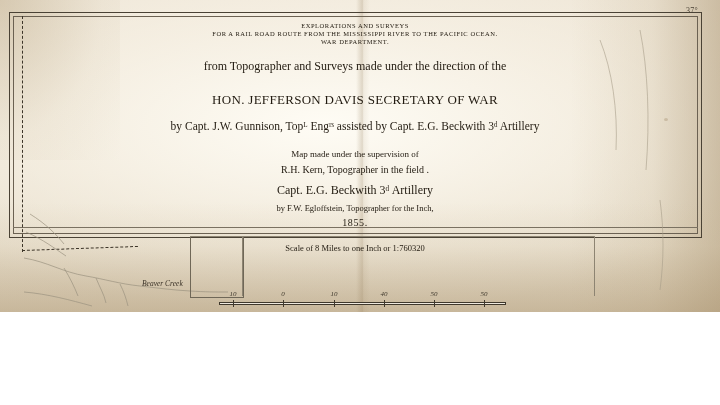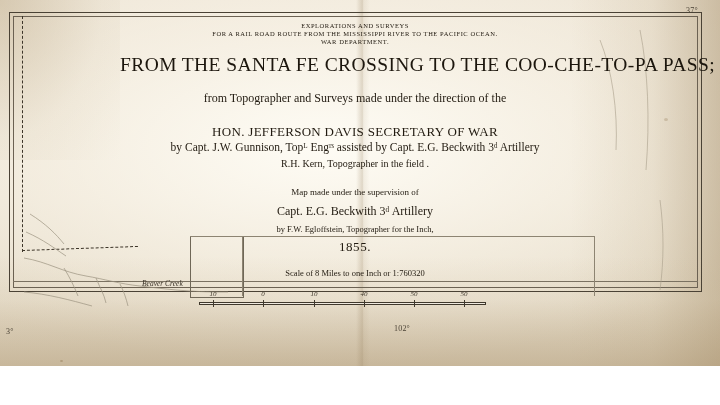--- a/index.html
+++ b/index.html
@@ -3,21 +3,21 @@
 <meta charset="utf-8">
 <style>
   html, body {
     margin: 0;
     padding: 0;
     background: #ffffff;
   }
   #page {
     position: relative;
     width: 720px;
-    height: 366px;
+    height: 312px;
     overflow: hidden;
     background: #efe9de;
     font-family: "Liberation Serif", serif;
     color: #2b2317;
   }
   
   .paper {
     position: absolute;
     inset: 0;
     background:
@@ -127,51 +127,52 @@
     font-size: 12px;
     margin-top: 13px;
   }
   .hon-line {
     font-size: 13px;
     letter-spacing: 0.3px;
     margin-top: 18px;
   }
   .capt-line {
     font-size: 11.5px;
+    margin-top: 10px;
   }
   .kern-line {
     font-size: 10px;
     margin-top: 4px;
   }
   .supervision {
     font-size: 9px;
     margin-top: 16px;
   }
   .supervisor {
     font-size: 12px;
     margin-top: 6px;
   }
   .lith-line {
     font-size: 8.5px;
     margin-top: 5px;
   }
   .year-line {
-    font-size: 13px;
+    font-size: 10px;
     margin-top: 4px;
     letter-spacing: 0.6px;
   }
   .scale-line {
     font-size: 8.5px;
     margin-top: 13px;
   }
 
   
   .scalebar {
     position: absolute;
-    left: 199px;
+    left: 219px;
     top: 297px;
     width: 287px;
     height: 12px;
     font-style: italic;
   }
   .scalebar .bar {
     position: absolute;
     left: 0; top: 5px;
     width: 287px;
     height: 3px;
@@ -270,26 +271,25 @@
   <div class="edge-label" style="left:686px;top:6px;">37°</div>
   <div class="edge-label" style="left:6px;top:327px;">3°</div>
   <div class="edge-label" style="left:394px;top:324px;">102°</div>
 
   <div class="place-label" style="left:142px;top:279px;">Beaver Creek</div>
 
   <div class="title-block">
     <span class="tb-line sub-caps">Explorations and Surveys</span>
     <span class="tb-line sub-caps">for a Rail Road Route from the Mississippi River to the Pacific Ocean.</span>
     <span class="tb-line sub-caps">War Department.</span>
-    <span class="tb-line main-title">FROM THE SANTA FE CROSSING TO THE COO-CHE-TO-PA PASS;</span>
     <span class="tb-line from-expl">from Topographer and Surveys made under the direction of the</span>
     <span class="tb-line hon-line">HON. JEFFERSON DAVIS SECRETARY OF WAR</span>
     <span class="tb-line capt-line">by Capt. J.W. Gunnison, Topᴸ Engʳˢ assisted by Capt. E.G. Beckwith 3ᵈ Artillery</span>
+    <span class="tb-line supervision">Map made under the supervision of</span>
     <span class="tb-line kern-line">R.H. Kern, Topographer in the field .</span>
-    <span class="tb-line supervision">Map made under the supervision of</span>
     <span class="tb-line supervisor">Capt. E.G. Beckwith 3ᵈ Artillery</span>
     <span class="tb-line lith-line">by F.W. Egloffstein, Topographer for the Inch,</span>
     <span class="tb-line year-line">1855.</span>
     <span class="tb-line scale-line">Scale of 8 Miles to one Inch or 1:760320</span>
   </div>
 
   <div class="scalebar">
     <div class="bar"></div>
     <div class="tick" style="left:14px;"></div>
     <div class="tick" style="left:64px;"></div>

